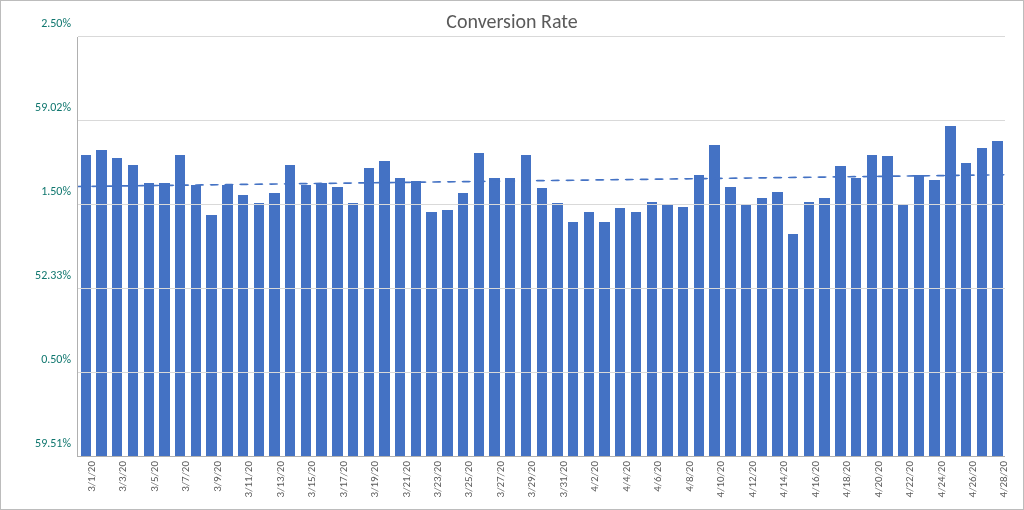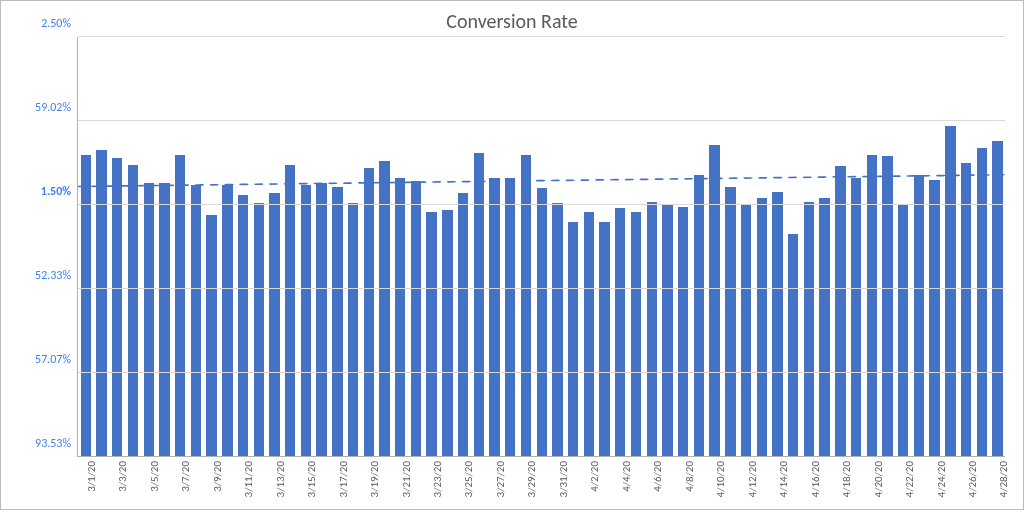--- a/index.html
+++ b/index.html
@@ -23,21 +23,21 @@
     display:flex;
   }
   .y-axis{
     width:58px;
     position:relative;
   }
   .y-tick{
     position:absolute;
     right:6px;
     font-size:12px;
-    color:#3b82f6;
+    color:#0f766e;
     transform:translateY(-50%);
     white-space:nowrap;
   }
   .plot{
     flex:1;
     position:relative;
     border-left:1px solid #b0b0b0;
   }
   .gridline{
     position:absolute;left:0;right:0;
@@ -88,24 +88,24 @@
   }
 </style>
 </head>
 <body>
 
 <div class="chart-wrap">
   <h2 class="title">Conversion Rate</h2>
 
   <div class="plot-zone">
     <div class="y-axis">
-        <div class="y-tick" style="bottom: 0%;">93.53%</div>
-        <div class="y-tick" style="bottom: 20%;">57.07%</div>
+        <div class="y-tick" style="bottom: 0%;">59.51%</div>
+        <div class="y-tick" style="bottom: 20%;">0.50%</div>
         <div class="y-tick" style="bottom: 40%;">52.33%</div>
-        <div class="y-tick" style="bottom: 60%; font-weight: bold;">1.50%</div>
+        <div class="y-tick" style="bottom: 60%;">1.50%</div>
         <div class="y-tick" style="bottom: 80%;">59.02%</div>
         <div class="y-tick" style="bottom: 100%;">2.50%</div>
       </div>
     <div class="plot">
       <div class="bars">
           <div class="bar-slot">
             <div class="bar" style="height: 72%;"></div>
           </div>
           <div class="bar-slot">
             <div class="bar" style="height: 73.2%;"></div>

